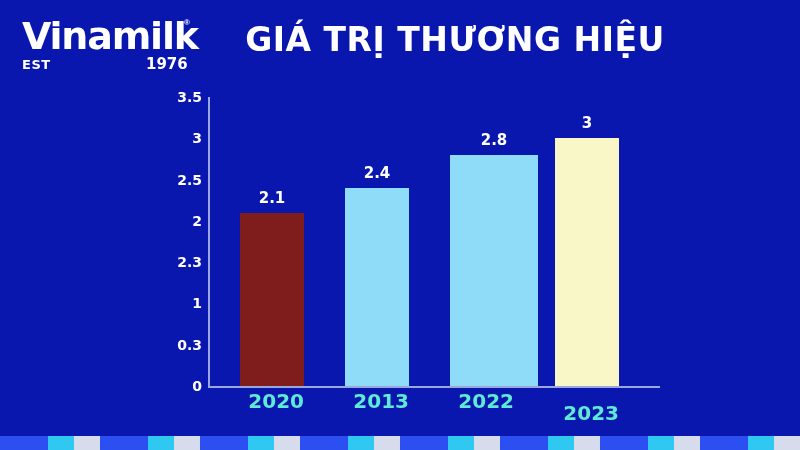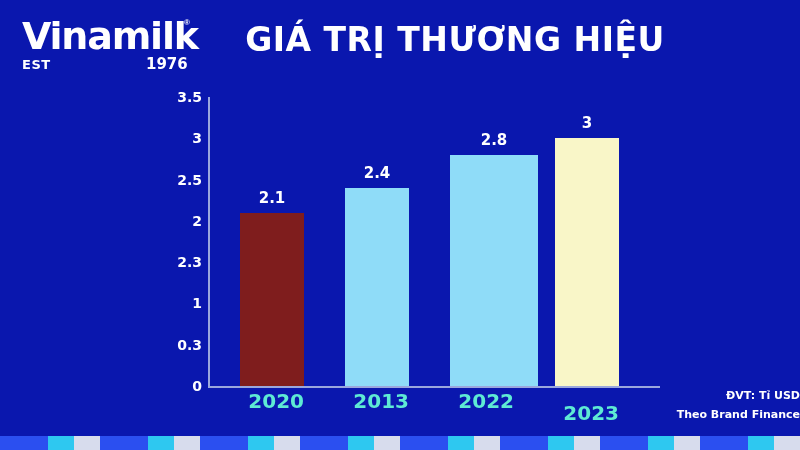--- a/index.html
+++ b/index.html
@@ -235,24 +235,20 @@
         </div>
       </div>
     <div id="xticks-layer">
         <div class="xtick" style="left: 240px; width: 64px;">2020</div>
         <div class="xtick" style="left: 345px; width: 64px;">2013</div>
         <div class="xtick" style="left: 450px; width: 64px;">2022</div>
         <div class="xtick" style="left: 555px; width: 64px; margin-top: 12px;">2023</div>
       </div>
   </div>
 
-  <div id="notes">
-    <div class="note-line">ĐVT: Tỉ USD</div>
-    <div class="note-line">Theo Brand Finance</div>
-  </div>
 
   <div id="bottom-strip">
       <div class="strip-cell" style="width: 48px; background: rgb(43, 79, 240);"></div>
       <div class="strip-cell" style="width: 26px; background: rgb(46, 200, 240);"></div>
       <div class="strip-cell" style="width: 26px; background: rgb(215, 220, 237);"></div>
       <div class="strip-cell" style="width: 48px; background: rgb(43, 79, 240);"></div>
       <div class="strip-cell" style="width: 26px; background: rgb(46, 200, 240);"></div>
       <div class="strip-cell" style="width: 26px; background: rgb(215, 220, 237);"></div>
       <div class="strip-cell" style="width: 48px; background: rgb(43, 79, 240);"></div>
       <div class="strip-cell" style="width: 26px; background: rgb(46, 200, 240);"></div>

